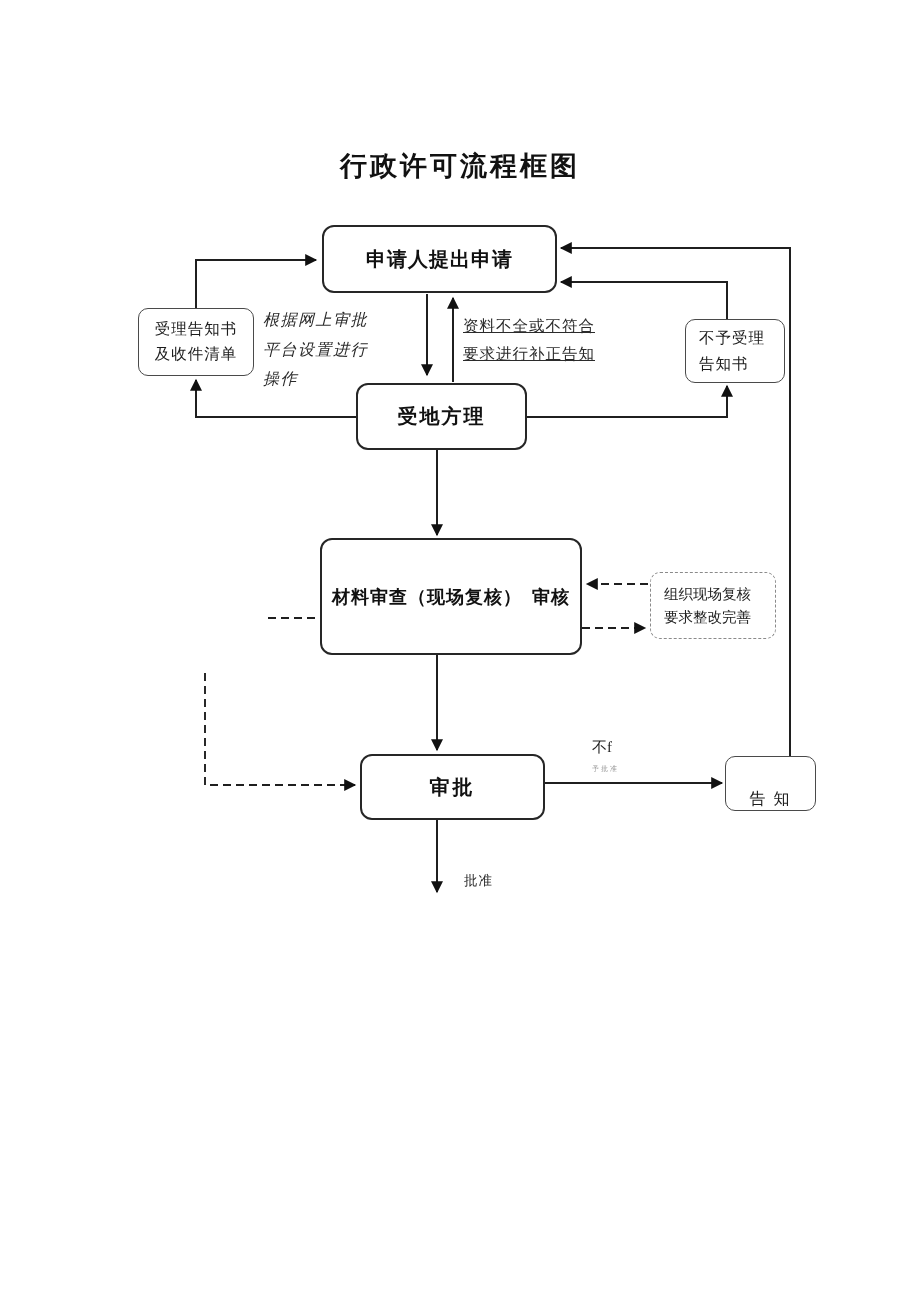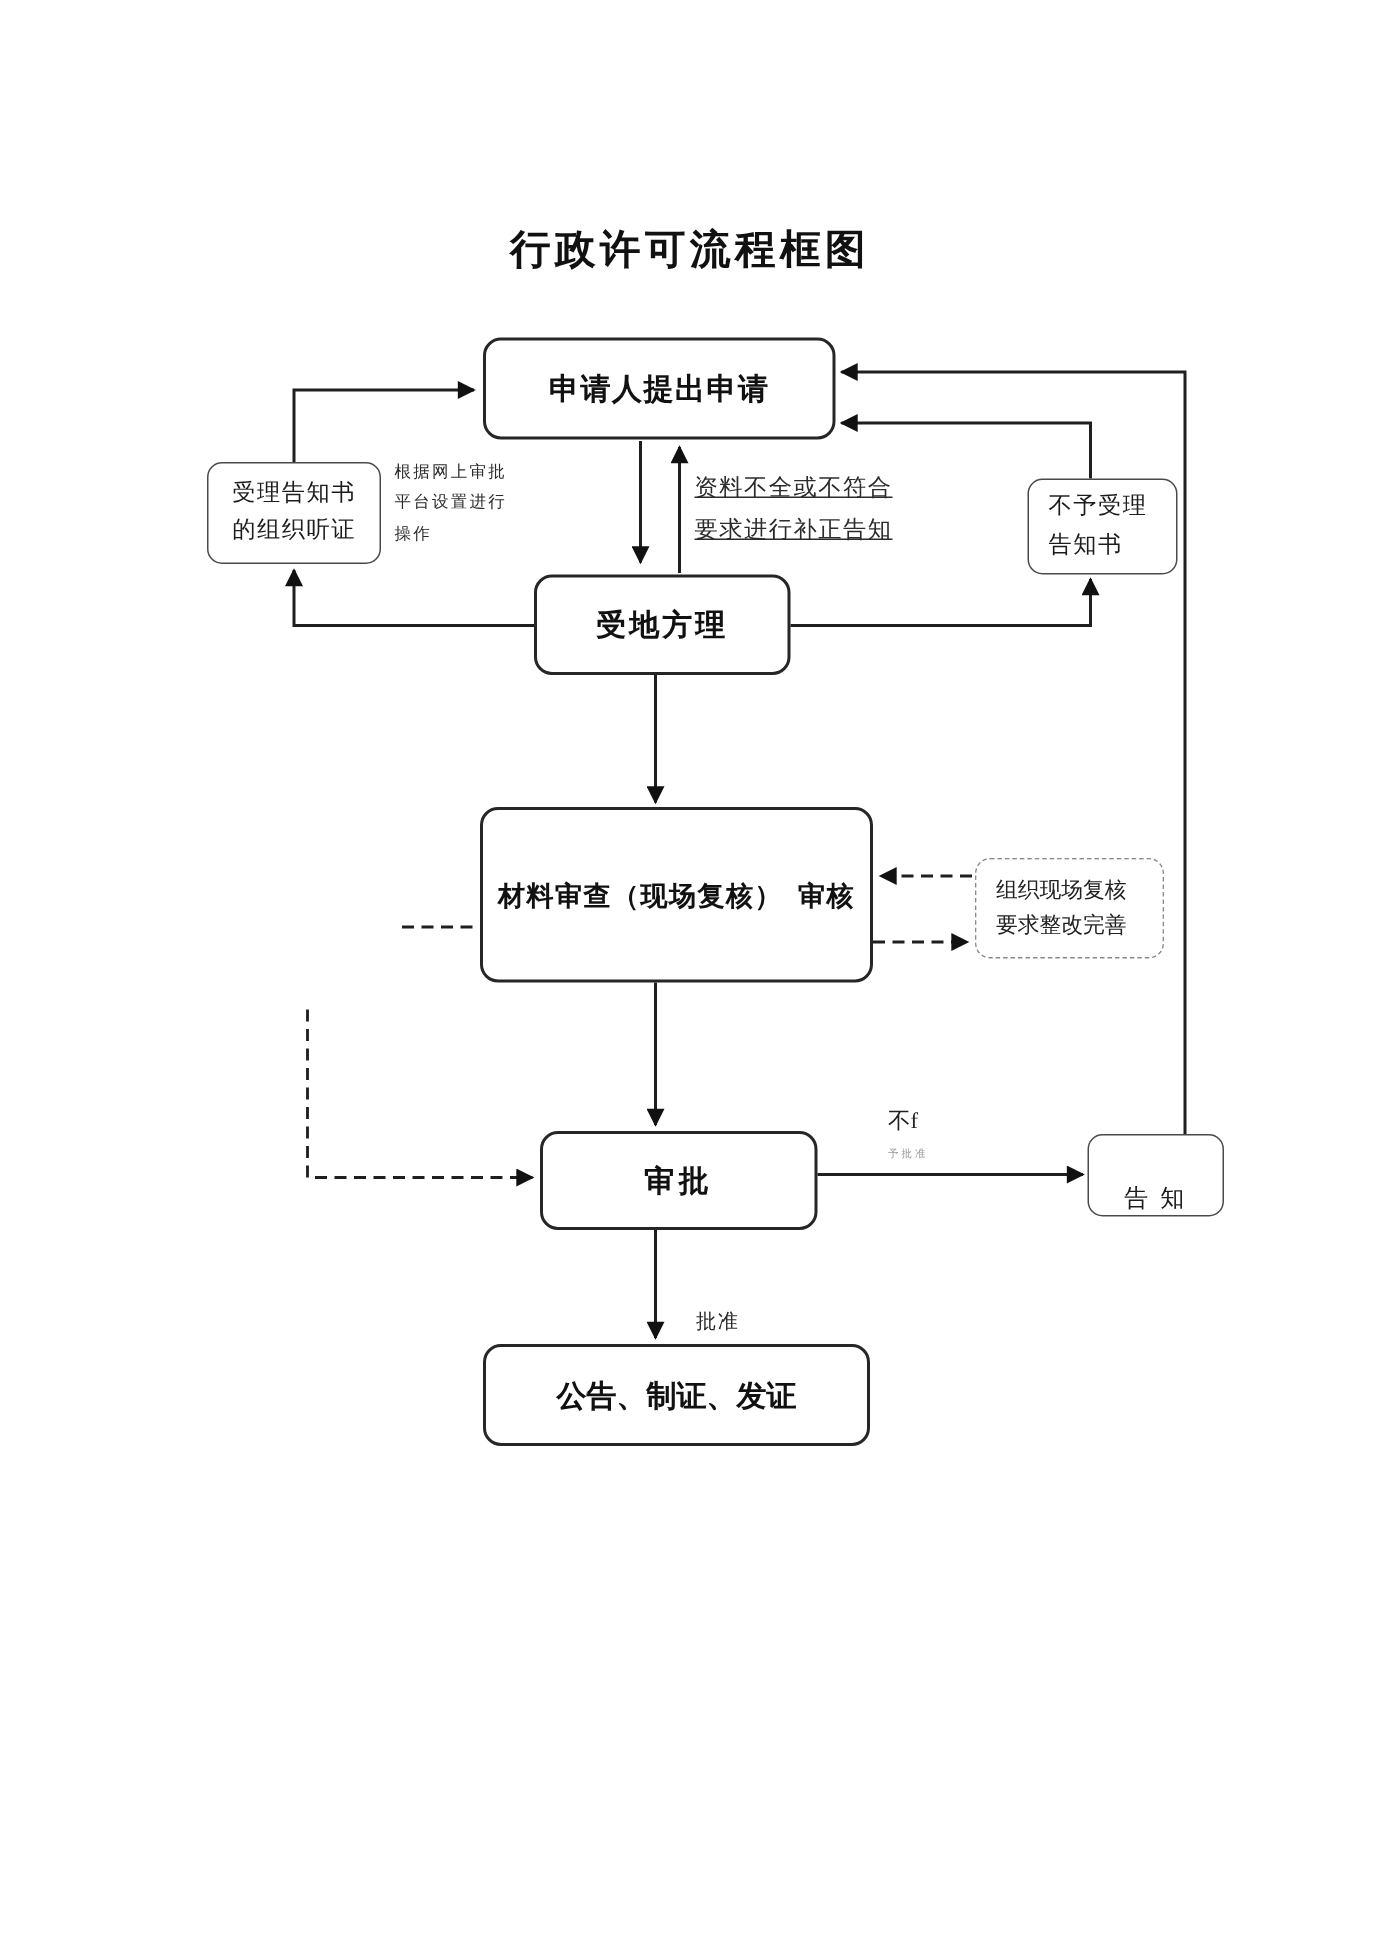--- a/index.html
+++ b/index.html
@@ -27,21 +27,21 @@
   #node-material{left:320px;top:538px;width:262px;height:117px;font-size:18px;
                  flex-direction:row;justify-content:space-evenly;letter-spacing:1px;}
   #node-hearing{left:143px;top:563px;width:126px;height:110px;font-size:14.5px;
                 padding:9px 0 0 14px;line-height:1.62;box-sizing:border-box;}
   #node-onsite{left:650px;top:572px;width:126px;height:67px;font-size:14.5px;
                padding:10px 0 0 13px;line-height:1.6;box-sizing:border-box;}
   #node-approval{left:360px;top:754px;width:185px;height:66px;font-size:20px;letter-spacing:3px;}
   #node-notification{left:725px;top:756px;width:91px;height:55px;font-size:16px;
                      text-align:center;letter-spacing:2px;justify-content:flex-end;}
   #node-announcement{left:322px;top:896px;width:258px;height:68px;font-size:20px;}
-  #note-platform{left:263px;top:305px;font-size:11px;line-height:1.85;letter-spacing:1.5px;}
+  #note-platform{left:263px;top:305px;font-size:16px;line-height:1.85;letter-spacing:1.5px;font-style:italic;}
   #note-supplement{left:463px;top:312px;font-size:15.5px;line-height:1.8;letter-spacing:1px;text-decoration:underline;}
   #label-approved{left:464px;top:872px;font-size:13.5px;letter-spacing:1px;}
   #label-notapproved{left:592px;top:738px;font-size:15px;color:#222;}
   #label-notapproved .sub{display:block;font-size:7px;color:#999;margin-top:7px;letter-spacing:2px;}
 </style>
 </head>
 <body>
 
 <div id="page">
 
@@ -73,21 +73,21 @@
       <path d="M582,628 H645" marker-end="url(#arw)"></path>
     </g>
   </svg>
 
   <div id="node-applicant" class="node node-main">
     <span>申请人提出申请</span>
   </div>
 
   <div id="node-acceptance" class="node node-small">
     <span class="line">受理告知书</span>
-    <span class="line">的组织听证</span>
+    <span class="line">及收件清单</span>
   </div>
 
   <div id="note-platform" class="note">
     <span class="line">根据网上审批</span>
     <span class="line">平台设置进行</span>
     <span class="line">操作</span>
   </div>
 
   <div id="note-supplement" class="note">
     <span class="line">资料不全或不符合</span>
@@ -122,17 +122,14 @@
     <span>不f</span>
     <span class="sub">予批准</span>
   </div>
 
   <div id="node-notification" class="node node-small">
     <span>告 知</span>
   </div>
 
   <div id="label-approved" class="note">批准</div>
 
-  <div id="node-announcement" class="node node-main">
-    <span>公告、制证、发证</span>
-  </div>
 
 </div>
 
 </body></html>

